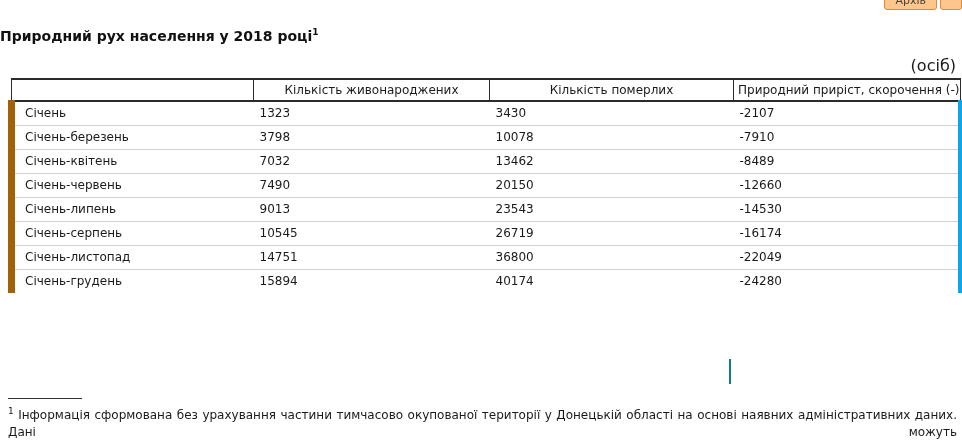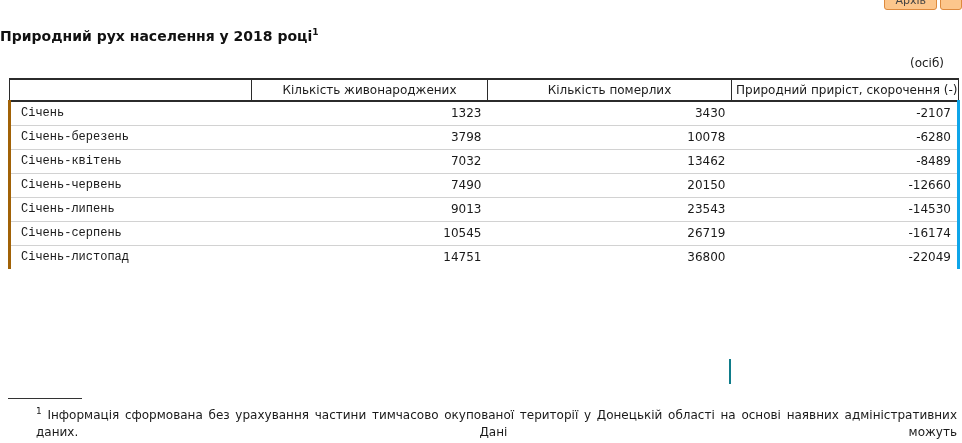--- a/index.html
+++ b/index.html
@@ -11,41 +11,41 @@
   .archive-group { position:absolute; top:-12px; right:0; display:flex; gap:3px; }
   .archive-btn {
     height:22px; background:#fcc68c; border:1px solid #dd8a3e; border-radius:3px;
     font-family:"DejaVu Sans","Liberation Sans",sans-serif; font-size:11px; color:#444;
     padding:2px 10px 0 10px; cursor:pointer;
   }
   .archive-btn.secondary { width:22px; padding:0; }
   .page-title { position:absolute; top:15px; left:0; width:100%; text-align:left;
     font-size:14px; font-weight:bold; color:#111;margin-top:12px; }
   .page-title sup { font-size:9px; }
-  .units-label { position:absolute; top:56px; right:18px; font-size:12px; }
+  .units-label { position:absolute; top:56px; right:6px; font-size:16px; }
   table.data { position:absolute; top:78px; left:8px; width:949px;
     border-collapse:collapse; table-layout:fixed; }
   table.data th {
     font-weight:normal; font-size:12px; height:22px; padding:1px 4px;
     border:1px solid #2b2b2b; border-top:2px solid #2b2b2b; border-bottom:2px solid #2b2b2b;
     text-align:center; vertical-align:middle; white-space:nowrap; overflow:hidden;
   }
   table.data td {
     font-size:12px; height:24px; padding:0 6px; vertical-align:middle;
     white-space:nowrap; overflow:hidden;
   }
   table.data tbody tr:not(:last-child) td { border-bottom:1px solid #d2d2d2; }
-  table.data tbody td:first-child { border-left:3px solid #a16207; padding-left:10px;font-family:Liberation Mono, monospace; }
-  table.data tbody td:last-child  { border-right:3px solid #0ea5e9; }
-  td.num { text-align:right; }
+  table.data tbody td:first-child { border-left:7px solid #a16207; padding-left:10px; }
+  table.data tbody td:last-child  { border-right:6px solid #0ea5e9; }
+  td.num { }
   td.label { text-align:left; }
   .caret { position:absolute; left:729px; top:359px; width:2px; height:25px; background:#0f7c8a; }
   .footnote-rule { position:absolute; top:398px; left:8px; width:74px; border-top:1px solid #333; }
   .footnote { position:absolute; top:403px; left:8px; width:949px; font-size:12px; line-height:17px; }
-  .footnote .l1 { text-align:justify; text-align-last:justify;margin-left:28px; }
+  .footnote .l1 { text-align:justify; text-align-last:justify; }
   .footnote sup { font-size:9px; }
 </style>
 </head>
 <body>
 
 <div class="archive-group">
   <button class="archive-btn">Архів</button>
   <button class="archive-btn secondary"></button>
 </div>
 
@@ -72,21 +72,21 @@
     <tr>
       <td class="label">Січень</td>
       <td class="num">1323</td>
       <td class="num">3430</td>
       <td class="num">-2107</td>
     </tr>
     <tr>
       <td class="label">Січень-березень</td>
       <td class="num">3798</td>
       <td class="num">10078</td>
-      <td class="num">-6280</td>
+      <td class="num">-7910</td>
     </tr>
     <tr>
       <td class="label">Січень-квітень</td>
       <td class="num">7032</td>
       <td class="num">13462</td>
       <td class="num">-8489</td>
     </tr>
     <tr>
       <td class="label">Січень-червень</td>
       <td class="num">7490</td>
@@ -104,20 +104,26 @@
       <td class="num">10545</td>
       <td class="num">26719</td>
       <td class="num">-16174</td>
     </tr>
     <tr>
       <td class="label">Січень-листопад</td>
       <td class="num">14751</td>
       <td class="num">36800</td>
       <td class="num">-22049</td>
     </tr>
+    <tr>
+      <td class="label">Січень-грудень</td>
+      <td class="num">15894</td>
+      <td class="num">40174</td>
+      <td class="num">-24280</td>
+    </tr>
   </tbody>
 </table>
 
 <div class="caret"></div>
 
 <div class="footnote-rule"></div>
 <div class="footnote">
   <div class="l1"><sup>1</sup> <span>Інформація сформована без урахування частини тимчасово окупованої території у Донецькій області на основі наявних адміністративних даних. Дані можуть</span></div>
   <div class="l2">бути уточнені.</div>
 </div>

